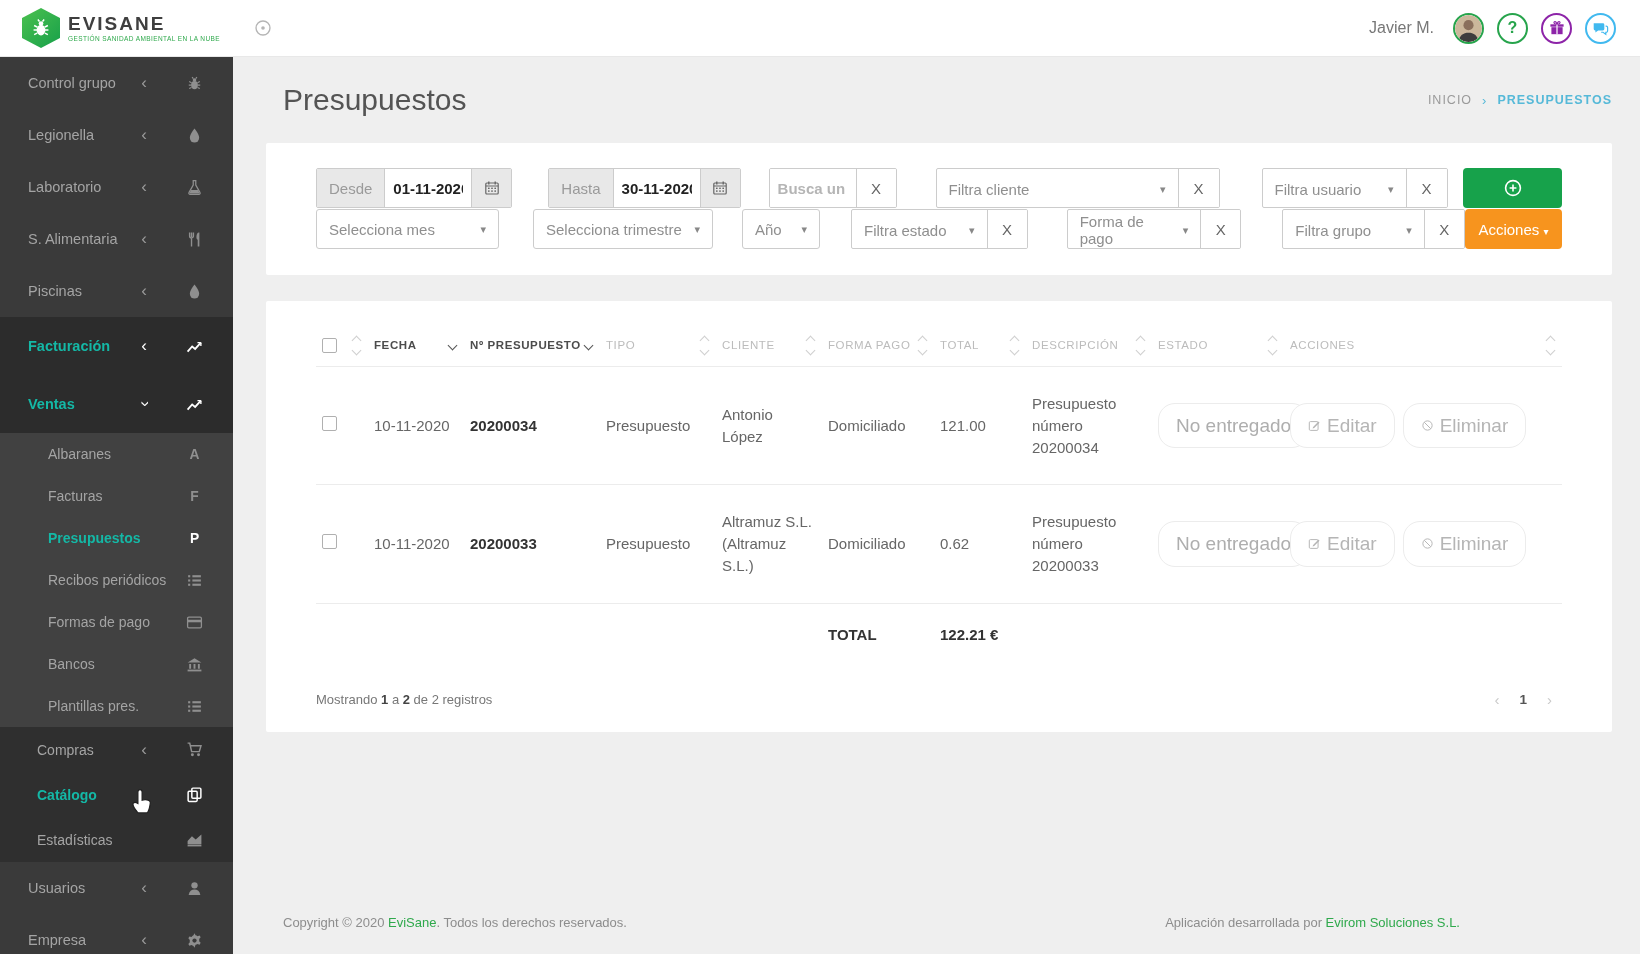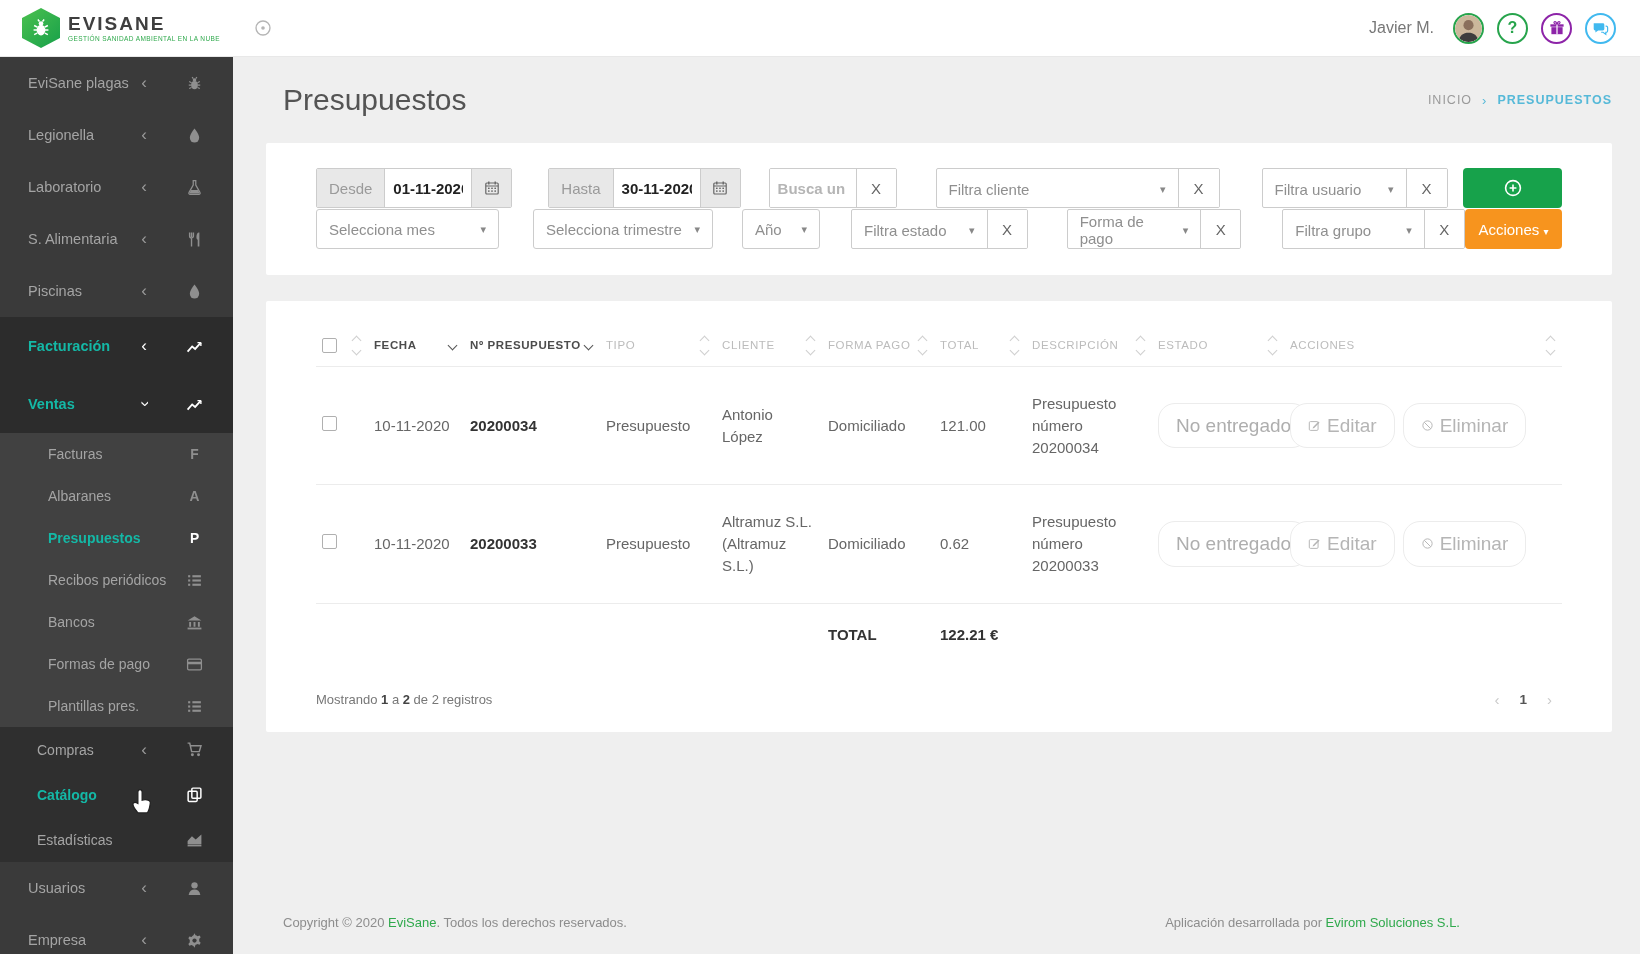--- a/index.html
+++ b/index.html
@@ -157,21 +157,21 @@
       <svg viewBox="0 0 16 16">
           <path d="M1.6 3h8.6a1.4 1.4 0 0 1 1.4 1.4v4A1.4 1.4 0 0 1 10.2 9.8H5.8l-2.6 2V9.8h-.2A1.4 1.4 0 0 1 1.6 8.4Z" fill="currentColor"></path>
           <path d="M12.8 5.8h.6A1.3 1.3 0 0 1 14.7 7v3.2a1.3 1.3 0 0 1-1.3 1.3h-.4v2l-2.6-2H8.6" stroke="currentColor" fill="none" stroke-width="1.1"></path>
         </svg>
     </span>
   </div>
 </div>
 
 <nav class="sidebar">
   <div class="nav-item t-top">
-    <span class="nav-label">EviSane plagas</span>
+    <span class="nav-label">Control grupo</span>
     <span class="nav-chevron ch-left"></span>
     <span class="nav-icon">
         <svg viewBox="0 0 16 16">
           <ellipse cx="8" cy="9.5" rx="3.2" ry="3.9" fill="currentColor"></ellipse>
           <circle cx="8" cy="4.7" r="1.7" fill="currentColor"></circle>
           <path d="M3 6.2l2.2 1.1M2.6 9.5h2.5M3 12.8l2.2-1.1M13 6.2l-2.2 1.1M13.4 9.5h-2.5M13 12.8l-2.2-1.1M6.9 3.3 5.7 1.9M9.1 3.3l1.2-1.4" stroke="currentColor" stroke-width="1.1" fill="none"></path>
         </svg>
       </span>
   </div>
 
@@ -233,35 +233,35 @@
     <span class="nav-chevron ch-down"></span>
     <span class="nav-icon">
         <svg viewBox="0 0 16 16">
           <path d="M1.5 12.8 5.8 8l2.8 2.3 5.4-6" stroke="currentColor" stroke-width="1.7" fill="none"></path>
           <path d="M14 4.3V7.5M14 4.3h-3.2" stroke="currentColor" stroke-width="1.3" fill="none"></path>
         </svg>
       </span>
   </div>
 
   <div class="nav-item t-sub">
+    <span class="nav-label">Albaranes</span>
+    <span class="nav-chevron ch-none"></span>
+    <span class="nav-icon">
+        <svg viewBox="0 0 16 16">
+          <text x="8" y="12.6" text-anchor="middle" font-size="13" font-weight="bold" fill="currentColor" font-family="inherit">A</text>
+        </svg>
+      </span>
+  </div>
+
+  <div class="nav-item t-sub">
     <span class="nav-label">Facturas</span>
     <span class="nav-chevron ch-none"></span>
     <span class="nav-icon">
         <svg viewBox="0 0 16 16">
           <text x="8" y="12.6" text-anchor="middle" font-size="13" font-weight="bold" fill="currentColor" font-family="inherit">F</text>
-        </svg>
-      </span>
-  </div>
-
-  <div class="nav-item t-sub">
-    <span class="nav-label">Albaranes</span>
-    <span class="nav-chevron ch-none"></span>
-    <span class="nav-icon">
-        <svg viewBox="0 0 16 16">
-          <text x="8" y="12.6" text-anchor="middle" font-size="13" font-weight="bold" fill="currentColor" font-family="inherit">A</text>
         </svg>
       </span>
   </div>
 
   <div class="nav-item t-sub active">
     <span class="nav-label">Presupuestos</span>
     <span class="nav-chevron ch-none"></span>
     <span class="nav-icon">
         <svg viewBox="0 0 16 16">
           <text x="8" y="12.6" text-anchor="middle" font-size="13" font-weight="bold" fill="currentColor" font-family="inherit">P</text>
@@ -280,38 +280,38 @@
             <rect x="2" y="7" width="2" height="2"></rect>
             <rect x="6" y="7" width="8" height="2"></rect>
             <rect x="2" y="11" width="2" height="2"></rect>
             <rect x="6" y="11" width="8" height="2"></rect>
           </g>
         </svg>
       </span>
   </div>
 
   <div class="nav-item t-sub">
+    <span class="nav-label">Formas de pago</span>
+    <span class="nav-chevron ch-none"></span>
+    <span class="nav-icon">
+        <svg viewBox="0 0 16 16">
+          <rect x="1.5" y="3" width="13" height="10" rx="1.2" stroke="currentColor" fill="none" stroke-width="1.2"></rect>
+          <rect x="1.5" y="5.4" width="13" height="2.4" fill="currentColor"></rect>
+        </svg>
+      </span>
+  </div>
+
+  <div class="nav-item t-sub">
     <span class="nav-label">Bancos</span>
     <span class="nav-chevron ch-none"></span>
     <span class="nav-icon">
         <svg viewBox="0 0 16 16">
           <path d="M1.5 6 8 2l6.5 4Z" fill="currentColor"></path>
           <path d="M3 7.5h1.8V12H3zM7.1 7.5h1.8V12H7.1zM11.2 7.5H13V12h-1.8z" fill="currentColor"></path>
           <rect x="1.5" y="12.8" width="13" height="1.7" fill="currentColor"></rect>
-        </svg>
-      </span>
-  </div>
-
-  <div class="nav-item t-sub">
-    <span class="nav-label">Formas de pago</span>
-    <span class="nav-chevron ch-none"></span>
-    <span class="nav-icon">
-        <svg viewBox="0 0 16 16">
-          <rect x="1.5" y="3" width="13" height="10" rx="1.2" stroke="currentColor" fill="none" stroke-width="1.2"></rect>
-          <rect x="1.5" y="5.4" width="13" height="2.4" fill="currentColor"></rect>
         </svg>
       </span>
   </div>
 
   <div class="nav-item t-sub">
     <span class="nav-label">Plantillas pres.</span>
     <span class="nav-chevron ch-none"></span>
     <span class="nav-icon">
         <svg viewBox="0 0 16 16">
           <g fill="currentColor">

